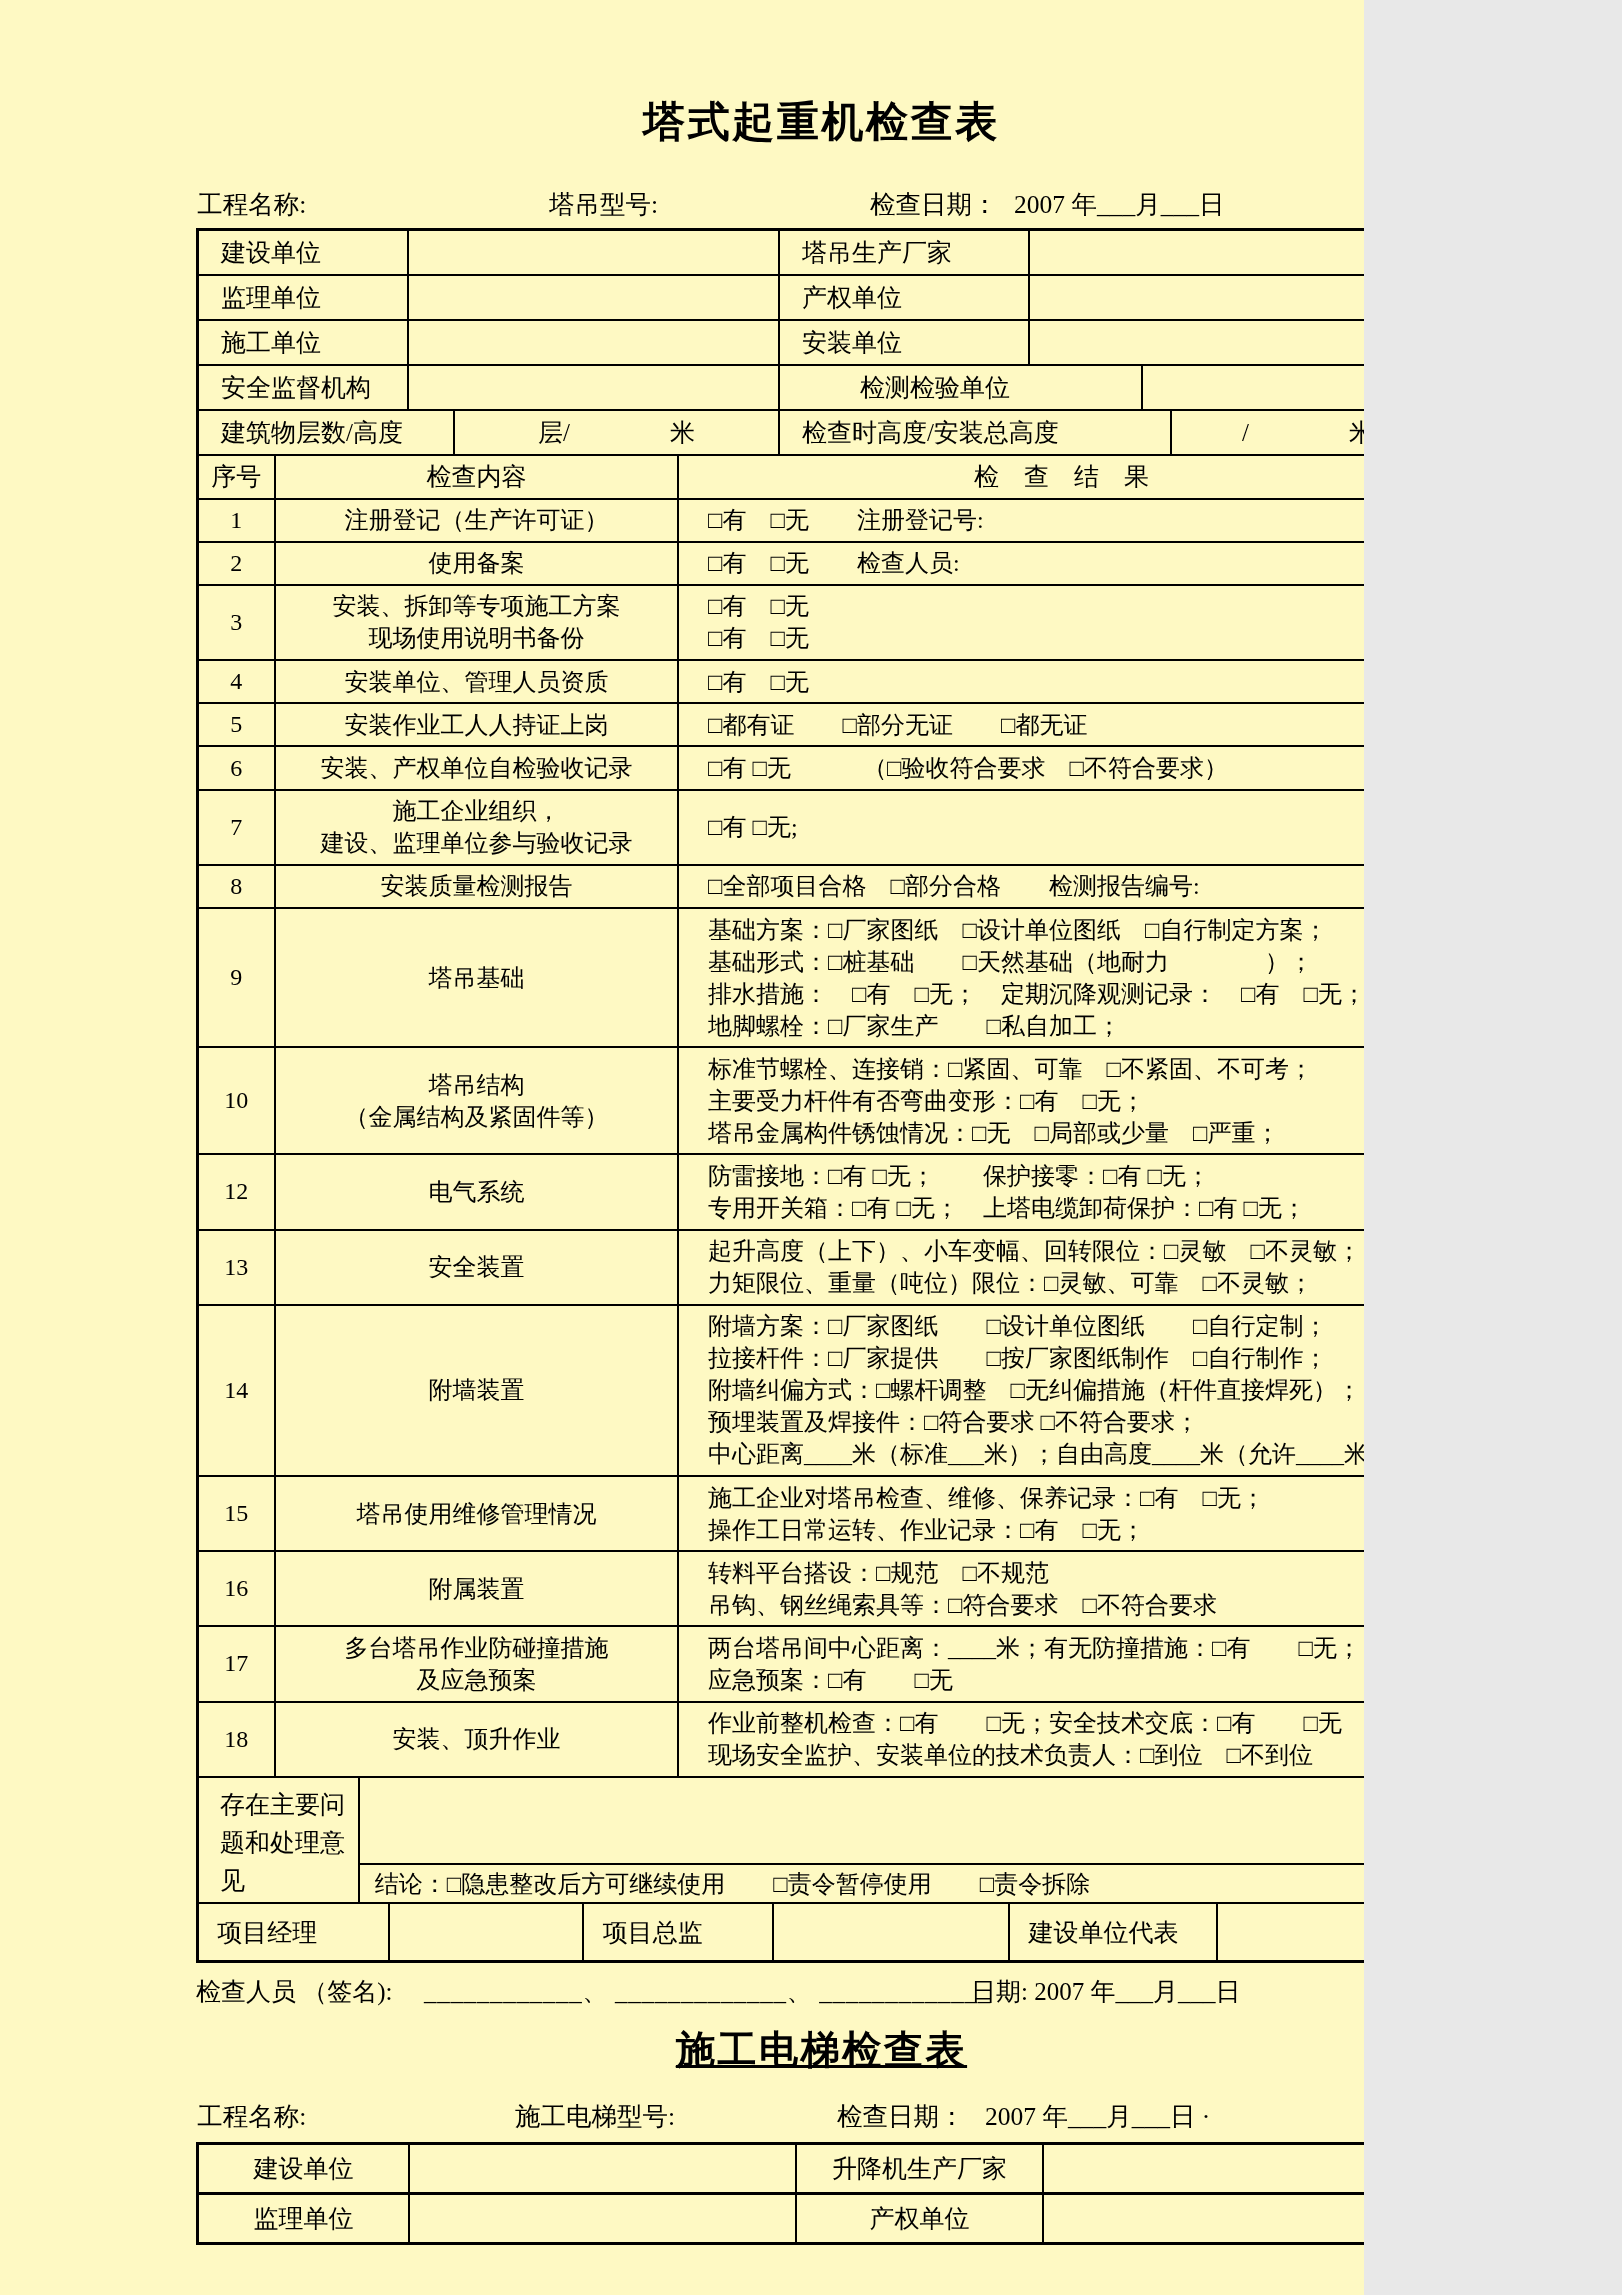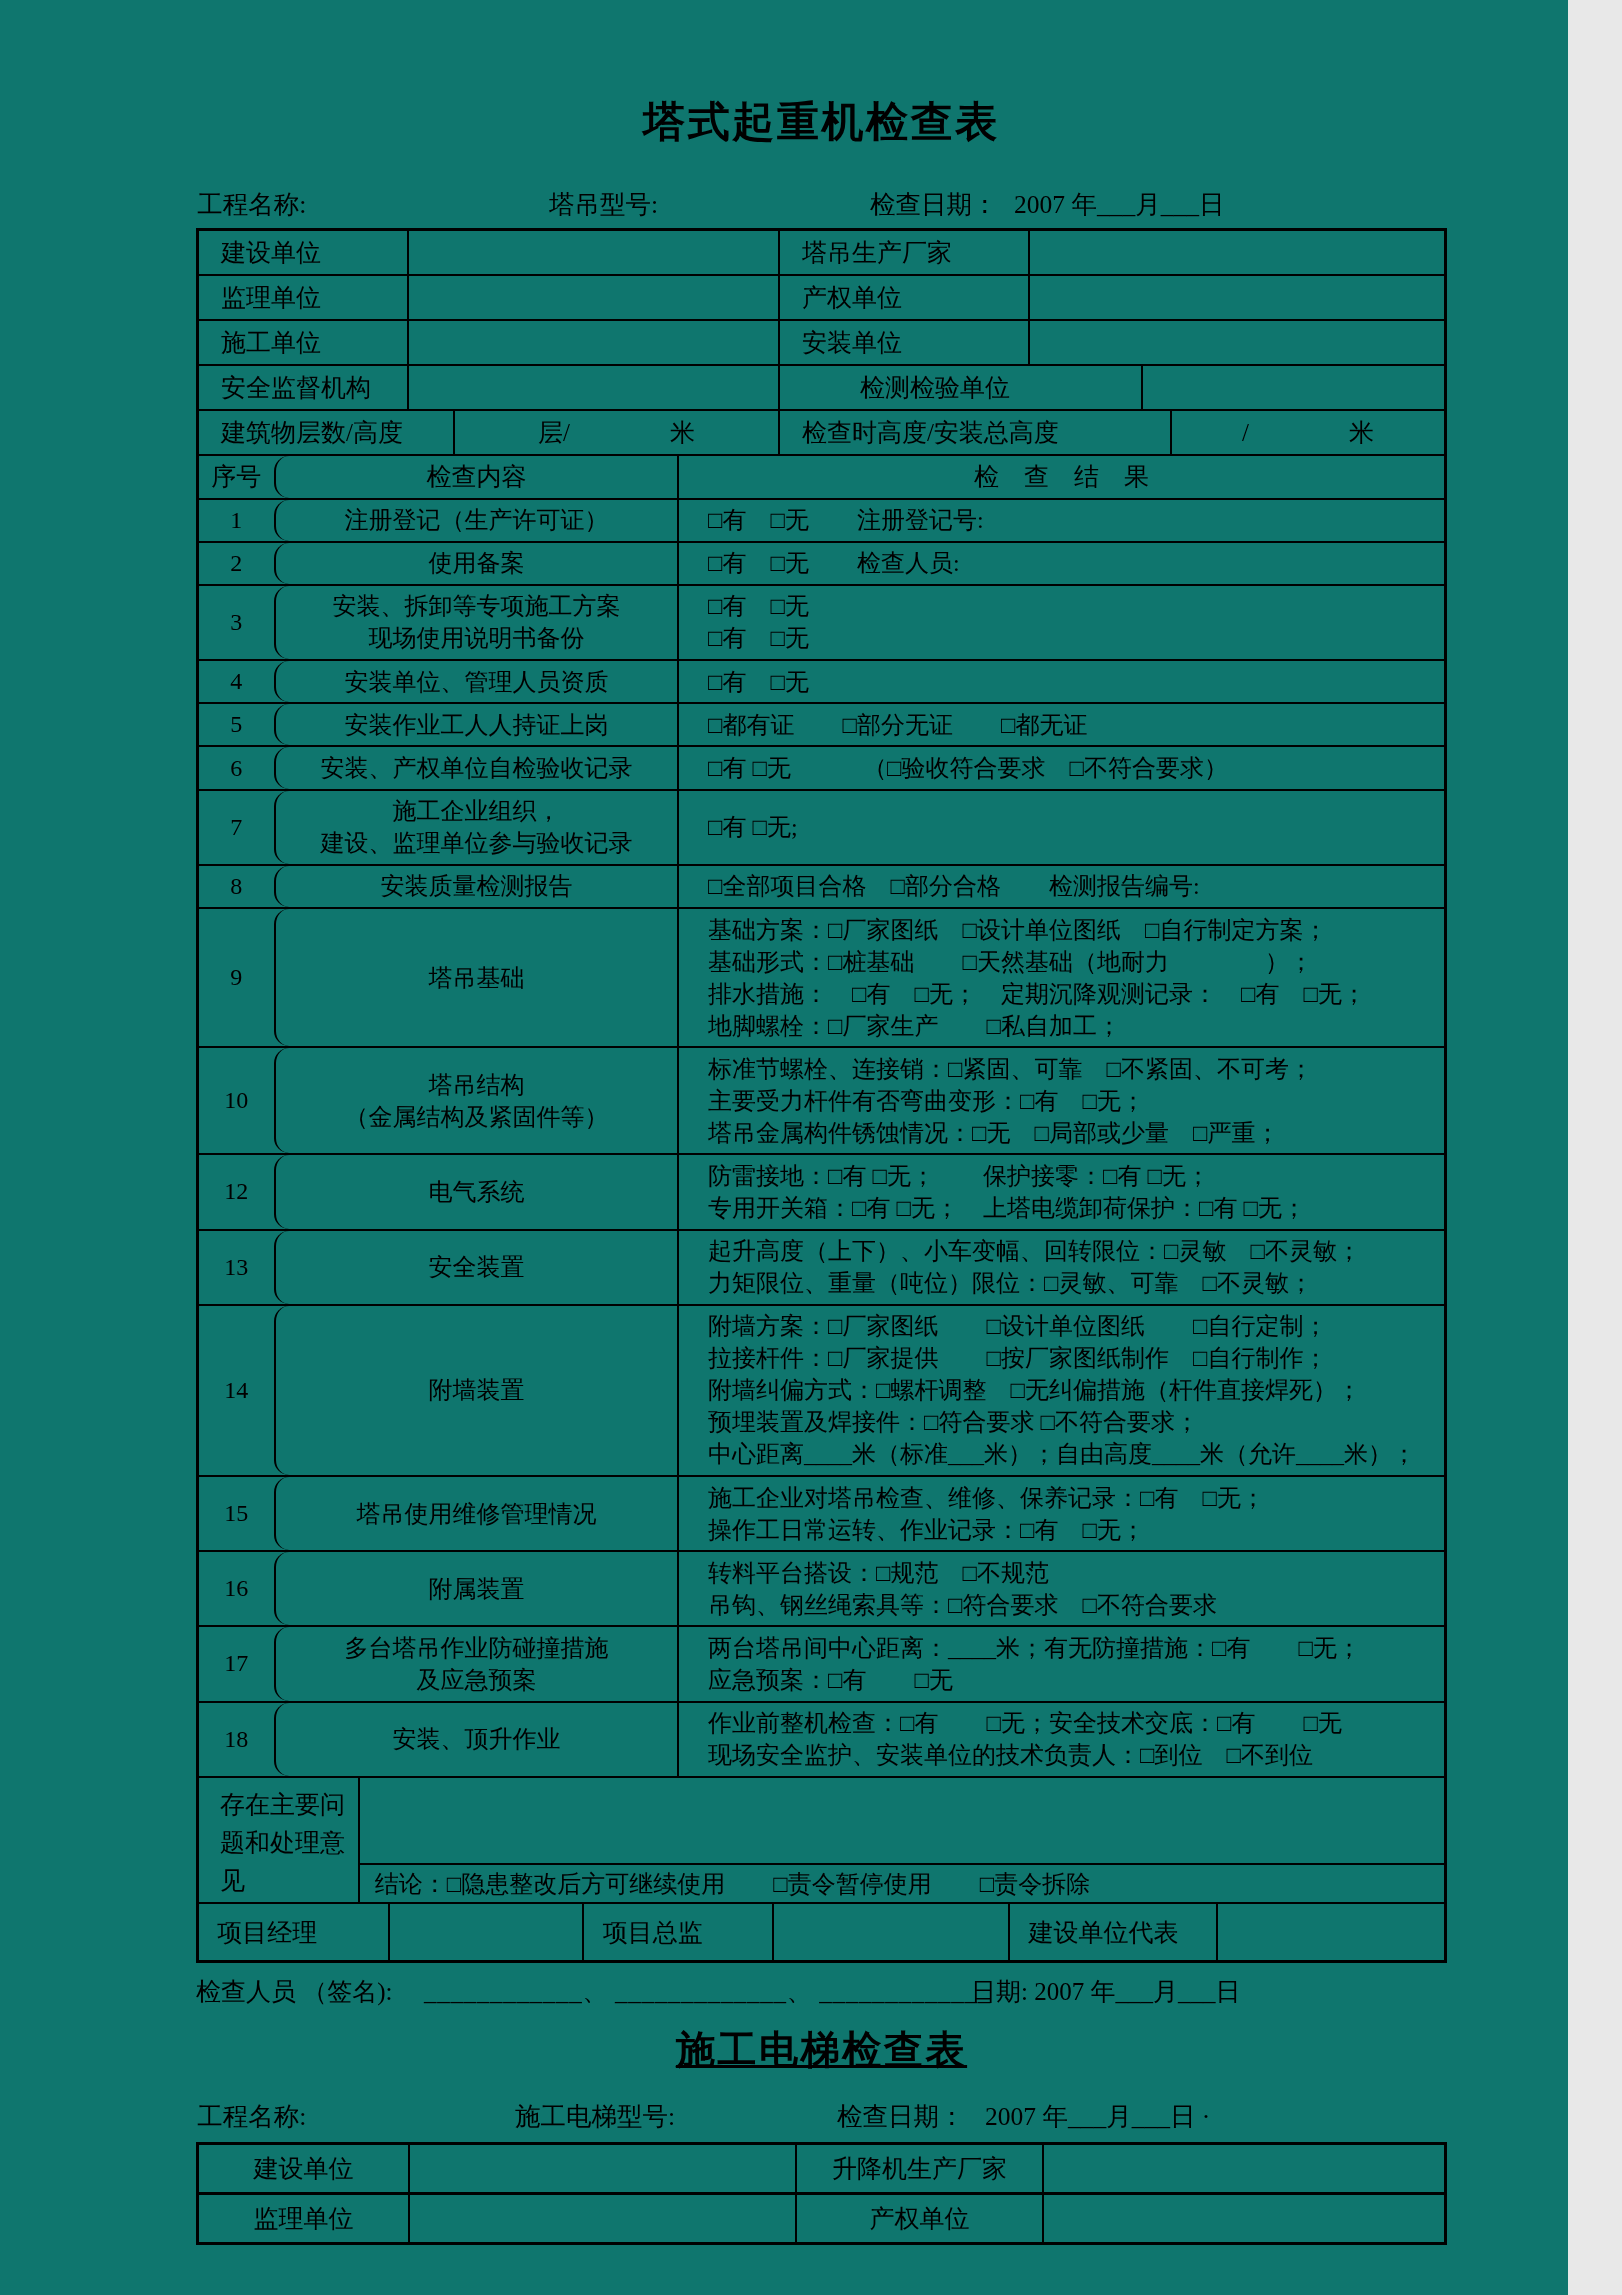--- a/index.html
+++ b/index.html
@@ -1,16 +1,16 @@
 <!DOCTYPE html>
 <html style="font-size:10.5px"><head>
 <meta charset="utf-8">
 <style>
   html,body{margin:0;padding:0;background:#e8e8e8;}
-  .page{width:1568px;height:2295px;background:#0f766e;color:#000;position:relative;overflow:hidden;
+  .page{width:1364px;height:2295px;background:#fef9c3;color:#000;position:relative;overflow:hidden;
         font-family:"Liberation Serif","DejaVu Serif",serif;}
   .sheet{position:absolute;left:196px;top:0;width:1251px;}
   .title{margin-top:98px;text-align:center;font-size:42px;font-weight:bold;letter-spacing:2.6px;line-height:48px;}
   .title2{margin-top:17px;text-align:center;font-size:39px;font-weight:bold;letter-spacing:2.6px;line-height:46px;text-decoration:underline;}
   .meta{position:relative;height:34px;font-size:25.5px;margin-top:41px;margin-bottom:6.5px;}
   .meta .m1{position:absolute;left:1.3px;}
   .meta .m2{position:absolute;left:353px;}
   .meta .m3{position:absolute;left:674px;}
   .meta .m3v{position:absolute;left:818px;}
   .meta2{margin-top:26px;margin-bottom:5.2px;}
@@ -32,21 +32,21 @@
   .irow-d .c-l2{width:29.2%;padding-left:80px;}
   .irow-e .c-l1{width:20.4%;}
   .irow-e .c-v1{width:26.1%;}
   .irow-e .c-l2{width:31.5%;}
   .centered{justify-content:center !important;text-align:left;padding-left:0 !important;}
 
   
   .chead{height:42px;font-size:25px;}
   .chead .cell{display:flex;align-items:center;justify-content:center;}
   .c-no{width:6%;}
-  .c-content{width:32.4%;border-radius:15px;}
+  .c-content{width:32.4%;}
   .c-result{flex:1;}
   .crow{font-size:24px;min-height:41px;}
   .crow .c-no{display:flex;align-items:center;justify-content:center;}
   .crow .c-content{display:flex;flex-direction:column;justify-content:center;text-align:center;padding:4.6px 0;}
   .crow .c-result{display:flex;flex-direction:column;justify-content:center;padding:4.6px 0 4.6px 29px;}
   .cline,.rline{line-height:32px;}
 
   
   .c-problabel{width:12.8%;font-size:25px;line-height:38px;padding:7.9px 0 2.6px 21px;}
   .prob-right{flex:1;display:flex;flex-direction:column;}

